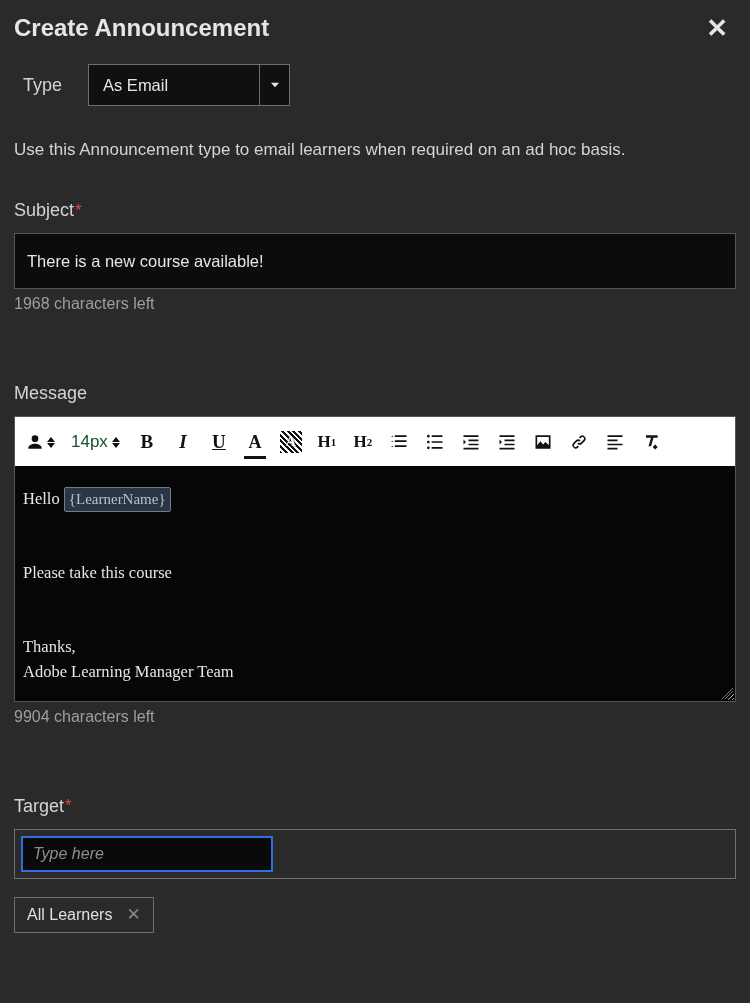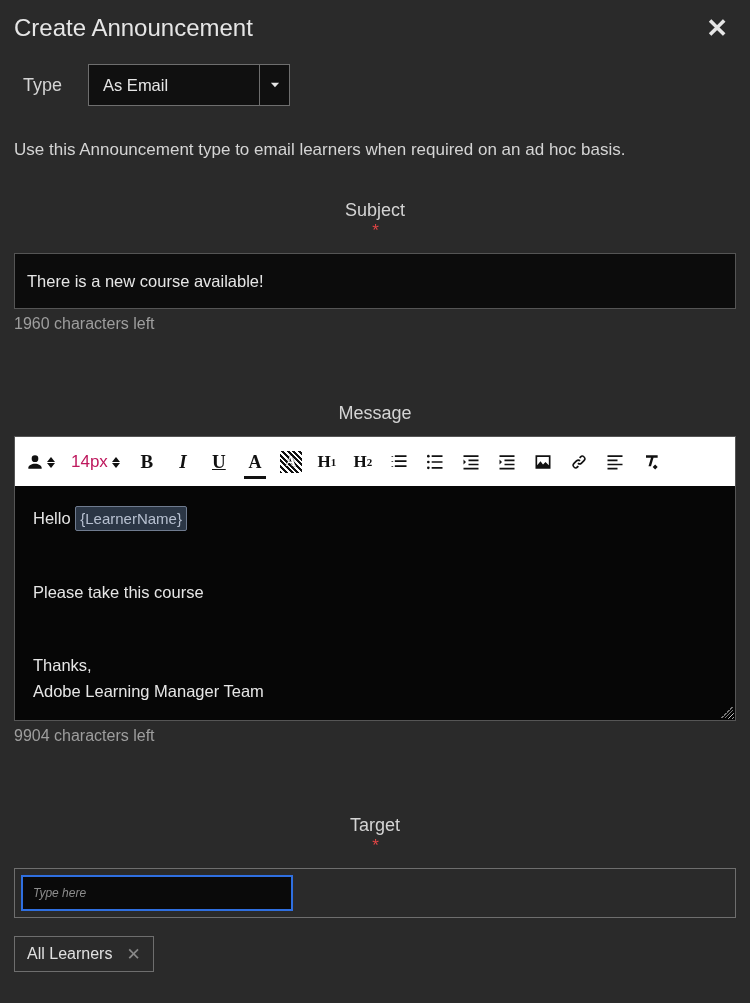--- a/index.html
+++ b/index.html
@@ -18,21 +18,21 @@
     padding: 14px 14px 20px 14px;
   }
   .header {
     display: flex;
     justify-content: space-between;
     align-items: center;
     margin-bottom: 22px;
   }
   .title {
     font-size: 24px;
-    font-weight: 400;
+    font-weight: 700;
     color: #e6e6e6;
   }
   .close-btn {
     cursor: pointer;
     color: #e6e6e6;
     font-size: 26px;
     font-weight: bold;
     line-height: 1;
     padding: 0 8px;
     user-select: none;
@@ -76,21 +76,20 @@
     font-size: 17px;
     color: #d4d4d4;
   }
 
   .field-label {
     font-size: 18px;
     color: #d4d4d4;
     margin-bottom: 12px;
     display: flex;
     align-items: center;
-    flex-direction: column;
   }
   .req { color: #e04545; margin-left:1px; font-size:17px;}
 
   .text-input {
     width: 100%;
     height: 56px;
     background: #0c0c0c;
     border: 1px solid #555;
     color: #e6e6e6;
     padding: 0 12px;
@@ -142,38 +141,39 @@
     position:absolute; inset:0;
     background:repeating-linear-gradient(45deg,#111 0 2px,#fff 2px 4px);
     display:flex;align-items:center;justify-content:center;
   }
   .tb-h { font-family: Georgia, serif; font-weight:700; font-size:17px;}
   .tb-h sub{font-size:11px; font-weight:700;}
   .tb-size {
     display: flex;
     align-items: center;
     gap: 4px;
-    color: #be185d;
+    color: #14532d;
     font-size: 17px;
   }
   .updown {width:10px; display:flex; flex-direction:column; gap:1px;}
   .updown .tri { width:0;height:0;border-left:4px solid transparent;border-right:4px solid transparent;}
   .updown .up{border-bottom:5px solid #111;}
   .updown .down{border-top:5px solid #111;}
 
   .editor-body {
     background: #060606;
     color: #e6e6e6;
     min-height: 232px;
-    padding: 20px 18px 16px 18px;
+    padding: 20px 18px 16px 8px;
     font-size: 16.5px;
     line-height: 1.55;
     position: relative;
     resize: vertical;
     overflow: auto;
+    font-family: Liberation Serif, serif;
   }
   .editor-body p { margin:0; }
   .editor-body .para-gap { margin-top: 48px; }
   .chip {
     display:inline-block;
     border:1px solid #6f7b8f;
     background:#2b3645;
     color:#b7c0d0;
     padding: 0 4px;
     border-radius:2px;
@@ -196,27 +196,27 @@
   }
   .tab { color:#c0c0c0; cursor:pointer; font-weight:300;}
   .tab.active { color:#eee; font-weight:600;}
 
   .target-input-wrap {
     border:1px solid #6e6e6e;
     padding:6px;
     background:#2a2a2a;
   }
   .target-input {
-    width: 272px;
+    width: 252px;
     height: 36px;
     background:#0a0a0a;
     border:2px solid #2f6fe0;
     color:#e6e6e6;
     padding:0 10px;
-    font-size:12px;
+    font-size:16px;
     font-style:italic;
     font-family:inherit;
     font-weight:300;
   }
   .target-input::placeholder{color:#8d8d8d;font-style:italic;}
 
   .chipbox {
     margin-top:18px;
     display:inline-flex;
     align-items:center;
@@ -254,21 +254,21 @@
   </div>
 
   <div class="desc">Use this Announcement type to email learners when required on an ad hoc basis.</div>
 
   
   <div class="field-label">
     <span>Subject</span>
       <span class="req">*</span>
   </div>
   <input class="text-input" value="There is a new course available!" style="">
-  <div class="counter">1960 characters left</div>
+  <div class="counter">1968 characters left</div>
 
   
   <div class="field-label section-gap">Message</div>
 
   <div class="editor">
     <div class="toolbar">
 
       <div class="tb-item" style="gap:2px;">
         <svg viewBox="0 0 24 24">
             <path d="M12 12a4 4 0 100-8 4 4 0 000 8zm0 2c-4 0-8 2-8 5v1h16v-1c0-3-4-5-8-5z"></path>

